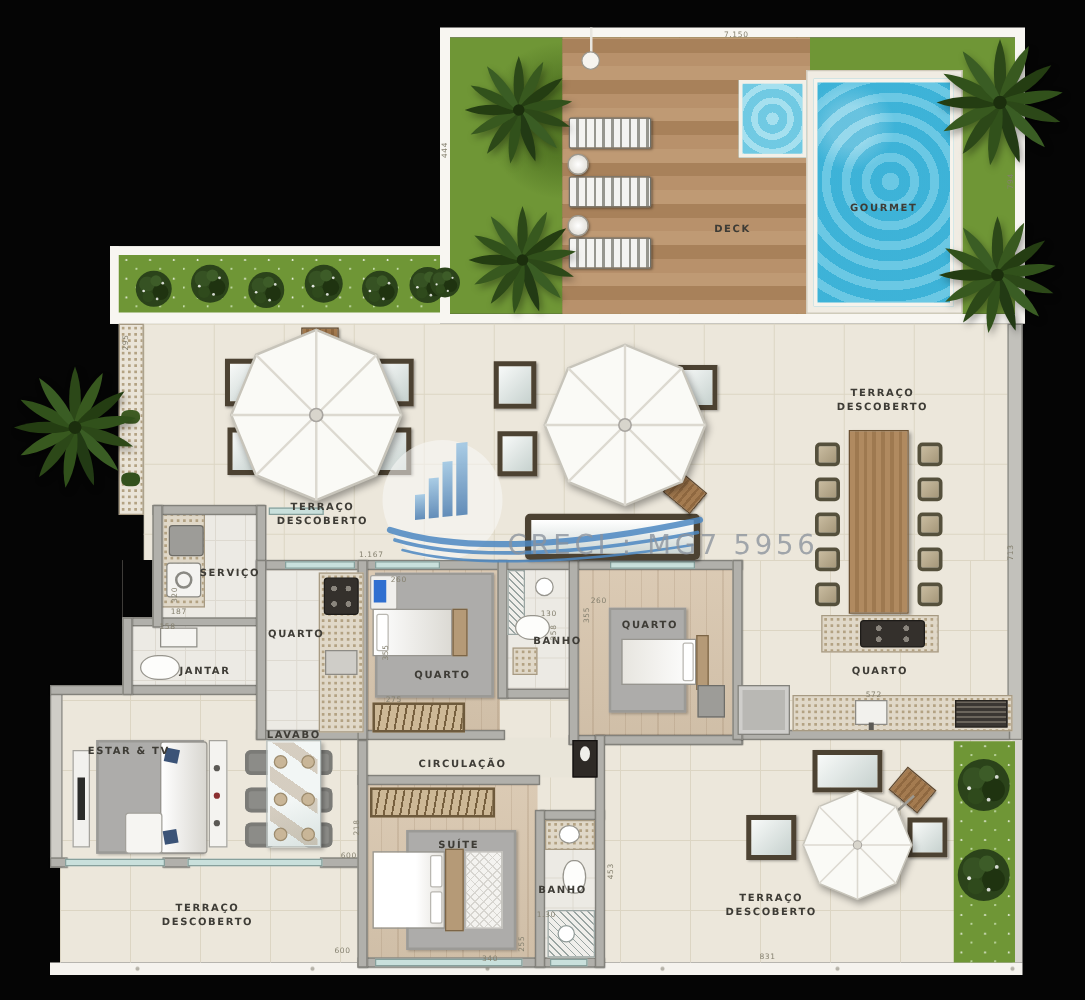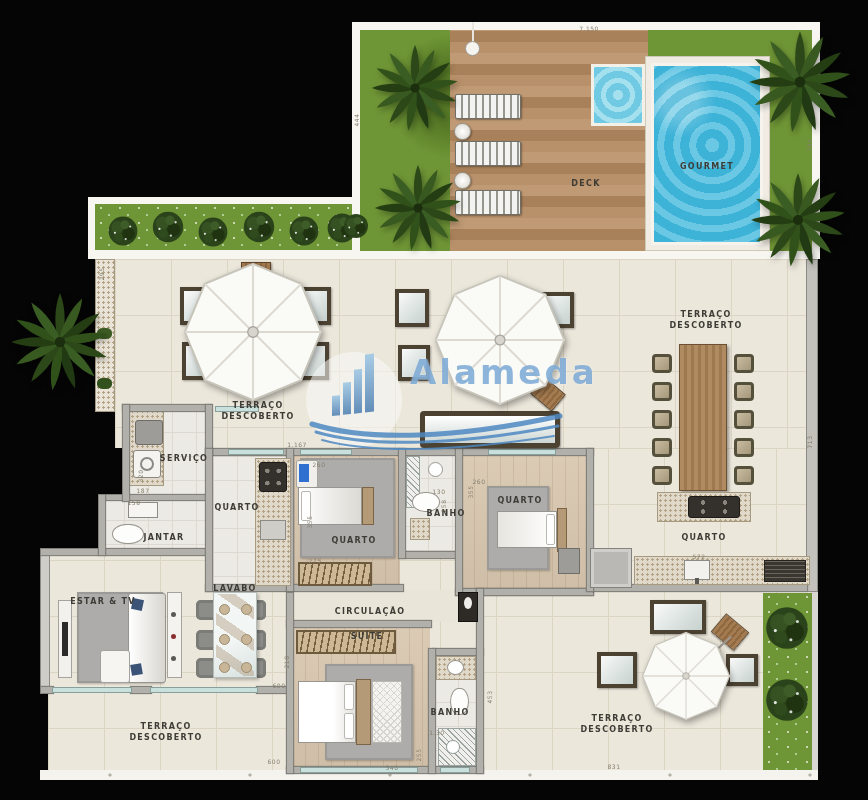--- a/index.html
+++ b/index.html
@@ -393,21 +393,21 @@
       <div class="lbl" style="left: 184px; top: 458px;">SERVIÇO</div>
       <div class="lbl" style="left: 237px; top: 507px;">QUARTO</div>
       <div class="lbl" style="left: 164px; top: 537px;">JANTAR</div>
       <div class="lbl" style="left: 354px; top: 540px;">QUARTO</div>
       <div class="lbl" style="left: 446px; top: 513px;">BANHO</div>
       <div class="lbl" style="left: 520px; top: 500px;">QUARTO</div>
       <div class="lbl" style="left: 704px; top: 537px;">QUARTO</div>
       <div class="lbl" style="left: 235px; top: 588px;">LAVABO</div>
       <div class="lbl" style="left: 103px; top: 601px;">ESTAR &amp; TV</div>
       <div class="lbl" style="left: 370px; top: 611px;">CIRCULAÇÃO</div>
-      <div class="lbl" style="left: 367px; top: 636px;">SUÍTE</div>
+      <div class="lbl" style="left: 367px; top: 676px;">SUÍTE</div>
       <div class="lbl" style="left: 450px; top: 712px;">BANHO</div>
       <div class="lbl" style="left: 166px; top: 732px;">TERRAÇO
 DESCOBERTO</div>
       <div class="lbl" style="left: 617px; top: 724px;">TERRAÇO
 DESCOBERTO</div>
       <span class="dim" style="left: 589px; top: 28px;">7.150</span>
       <span class="dim v" style="left: 356px; top: 120px;">444</span>
       <span class="dim v" style="left: 809px; top: 145px;">794</span>
       <span class="dim v" style="left: 101px; top: 274px;">295</span>
       <span class="dim v" style="left: 140px; top: 476px;">320</span>
@@ -441,16 +441,16 @@
           <rect x="0" y="-20" width="8" height="20" fill="url(#bgrad)" transform="skewY(-6)"></rect>
           <rect x="11" y="-32" width="8" height="32" fill="url(#bgrad)" transform="skewY(-6)"></rect>
           <rect x="22" y="-44" width="8" height="44" fill="url(#bgrad)" transform="skewY(-6)"></rect>
           <rect x="33" y="-58" width="9" height="58" fill="url(#bgrad)" transform="skewY(-6)"></rect>
         </g>
         <path d="M4,72 C60,90 150,86 252,64" stroke="#4d88c2" stroke-width="5" fill="none" stroke-linecap="round"></path>
         <path d="M8,80 C62,96 150,93 250,74" stroke="#4d88c2" stroke-width="3" fill="none" stroke-linecap="round"></path>
         <path d="M14,88 C66,102 150,99 246,84" stroke="#4d88c2" stroke-width="2" fill="none" stroke-linecap="round"></path>
       </g>
     </svg>
-    <span class="wm-line" style="left:410px;top:352px;">Alameda</span>
+    <span class="wm-creci" style="left:406px;top:424px;">CRECI : MG7 5956</span>
   </div>
 
 </div>
 
 </body></html>

